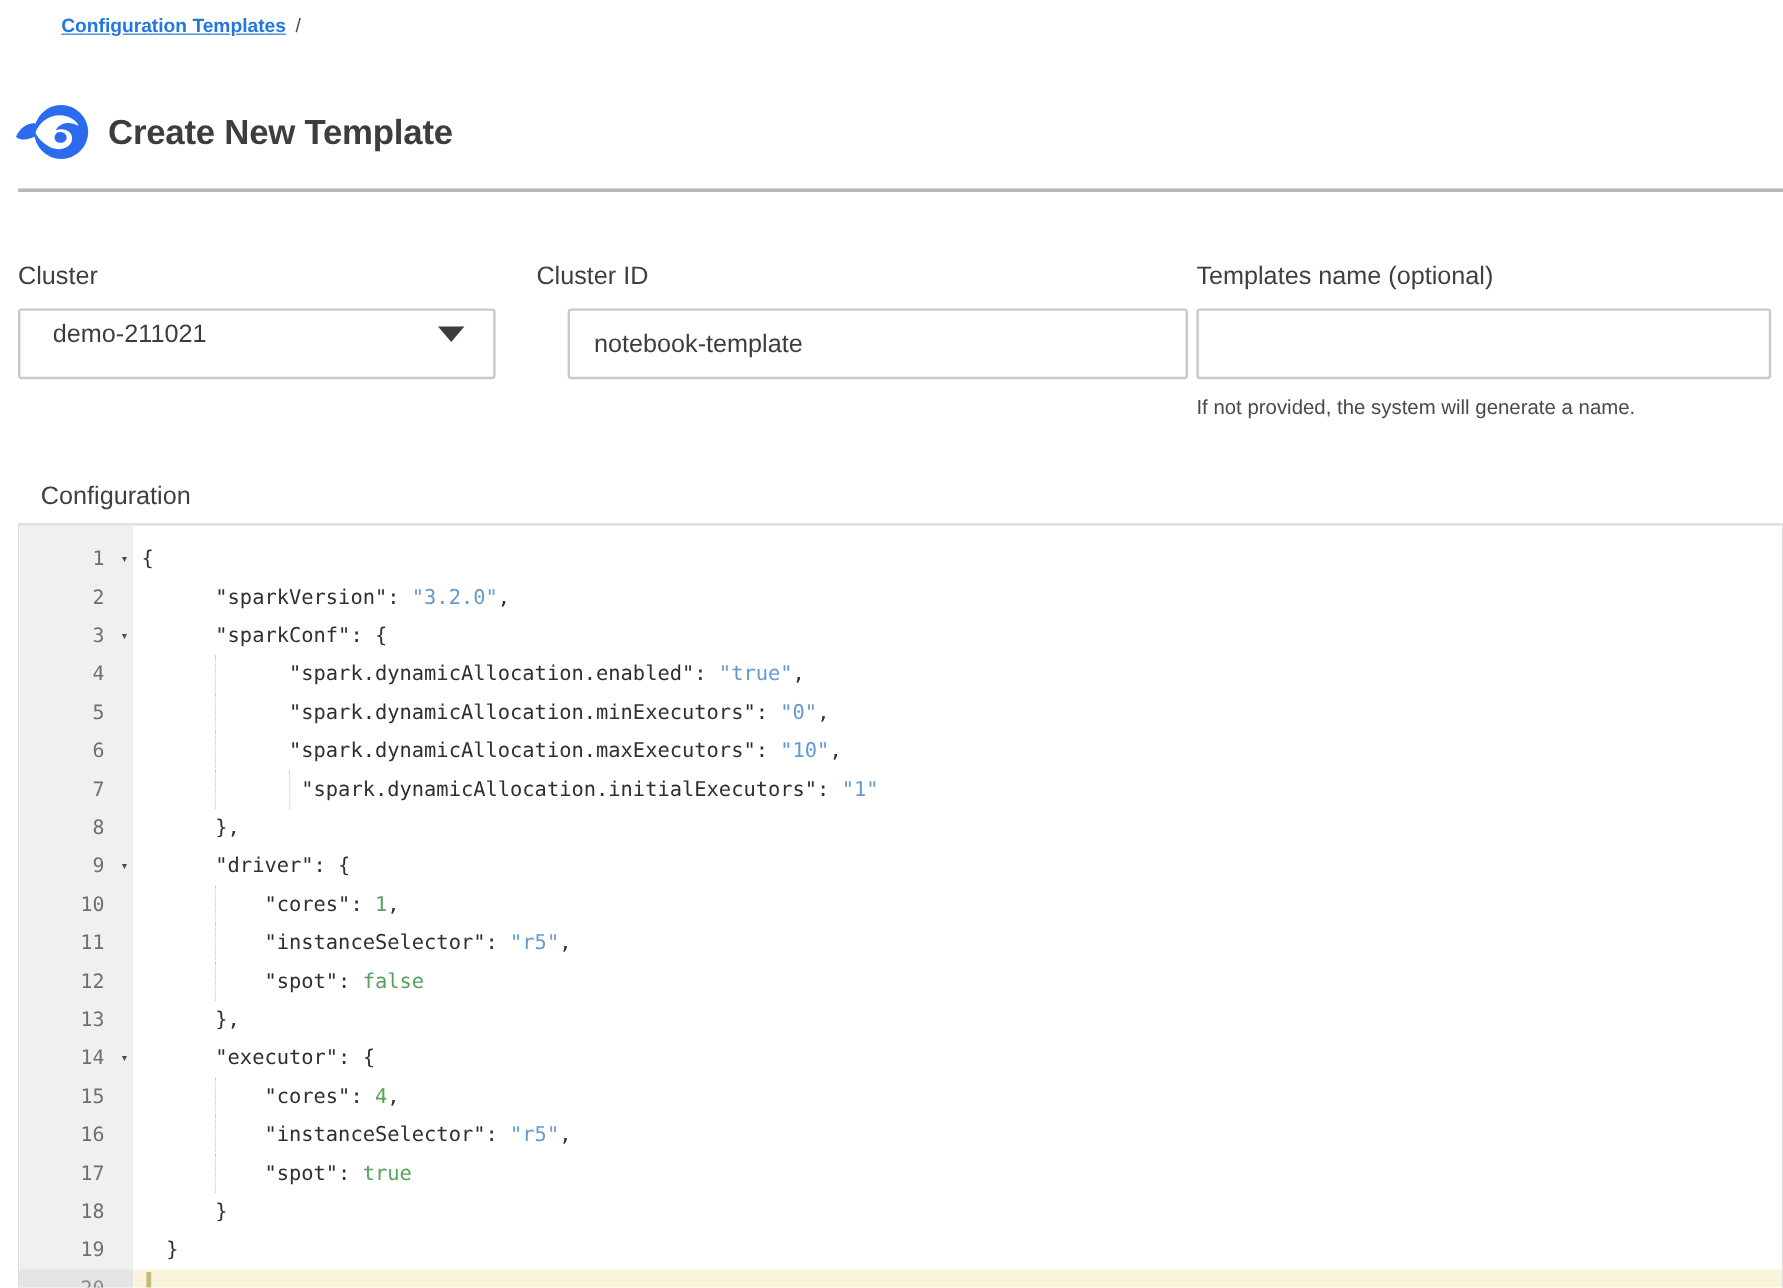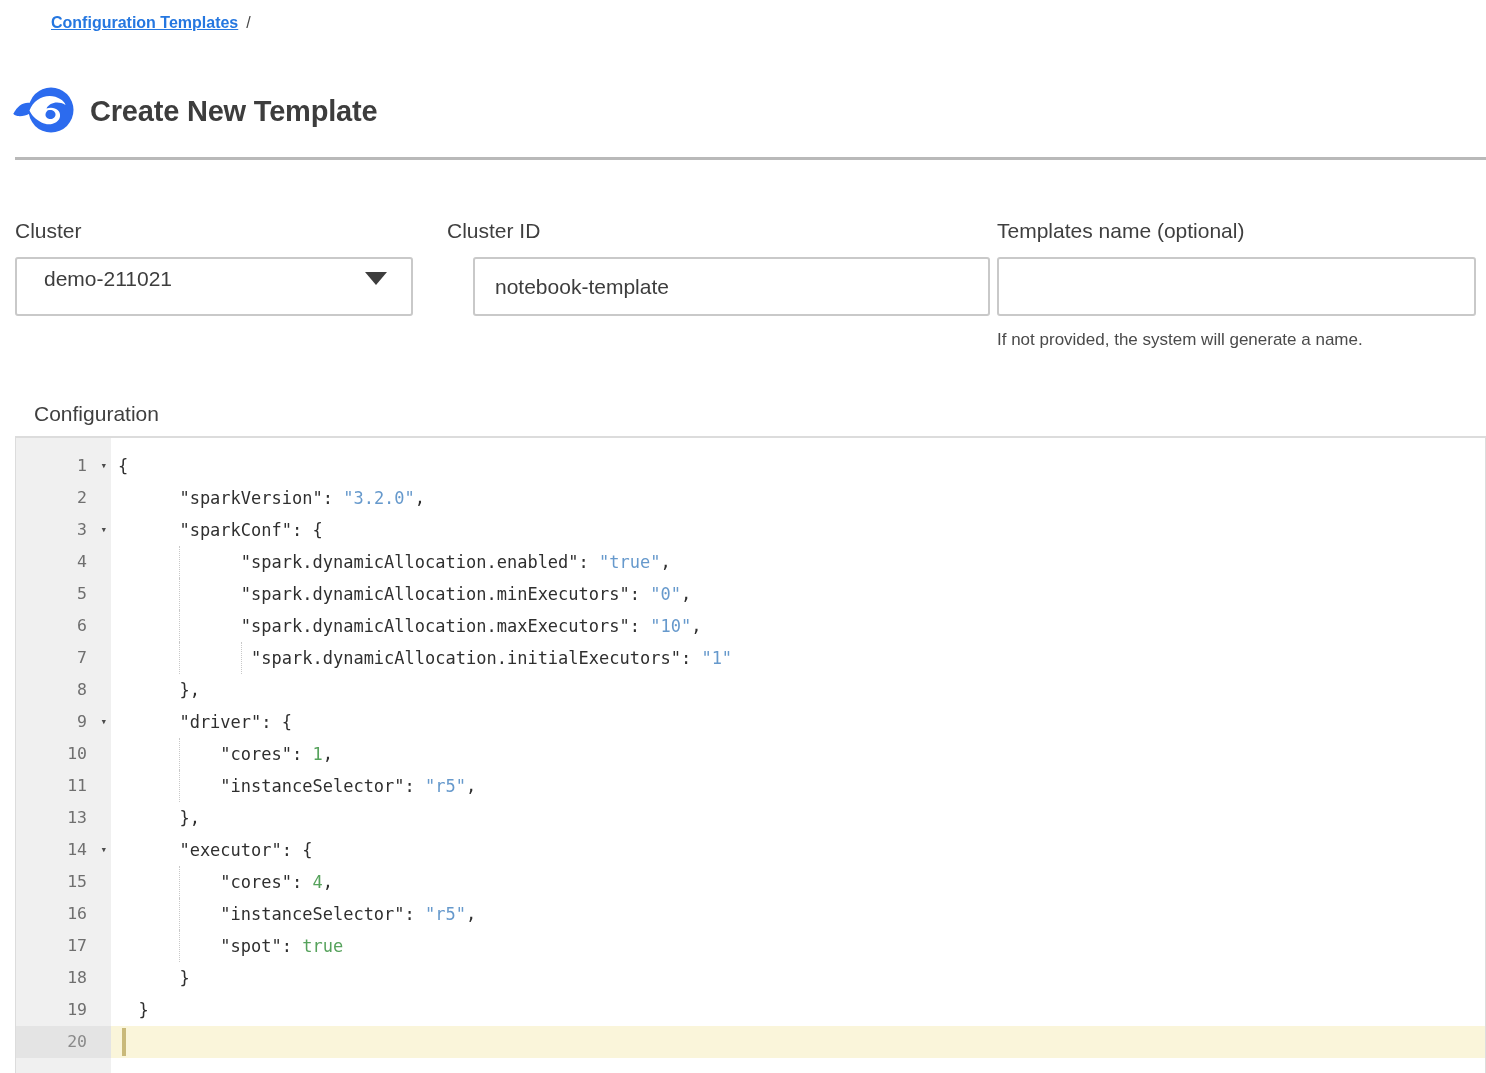--- a/index.html
+++ b/index.html
@@ -130,20 +130,24 @@
         </div>
         <div class="erow">
           <div class="gut">10</div>
           <pre class="codeline"><span class="guide" style="left: calc(6ch + 7px);"></span><span>          "cores": </span><span class="tok-n">1</span><span>,</span></pre>
         </div>
         <div class="erow">
           <div class="gut">11</div>
           <pre class="codeline"><span class="guide" style="left: calc(6ch + 7px);"></span><span>          "instanceSelector": </span><span class="tok-s">"r5"</span><span>,</span></pre>
         </div>
         <div class="erow">
+          <div class="gut">12</div>
+          <pre class="codeline"><span class="guide" style="left: calc(6ch + 7px);"></span><span>          "spot": </span><span class="tok-n">false</span></pre>
+        </div>
+        <div class="erow">
           <div class="gut">13</div>
           <pre class="codeline"><span>      },</span></pre>
         </div>
         <div class="erow">
           <div class="gut">14<span class="fold">▾</span></div>
           <pre class="codeline"><span>      "executor": {</span></pre>
         </div>
         <div class="erow">
           <div class="gut">15</div>
           <pre class="codeline"><span class="guide" style="left: calc(6ch + 7px);"></span><span>          "cores": </span><span class="tok-n">4</span><span>,</span></pre>

